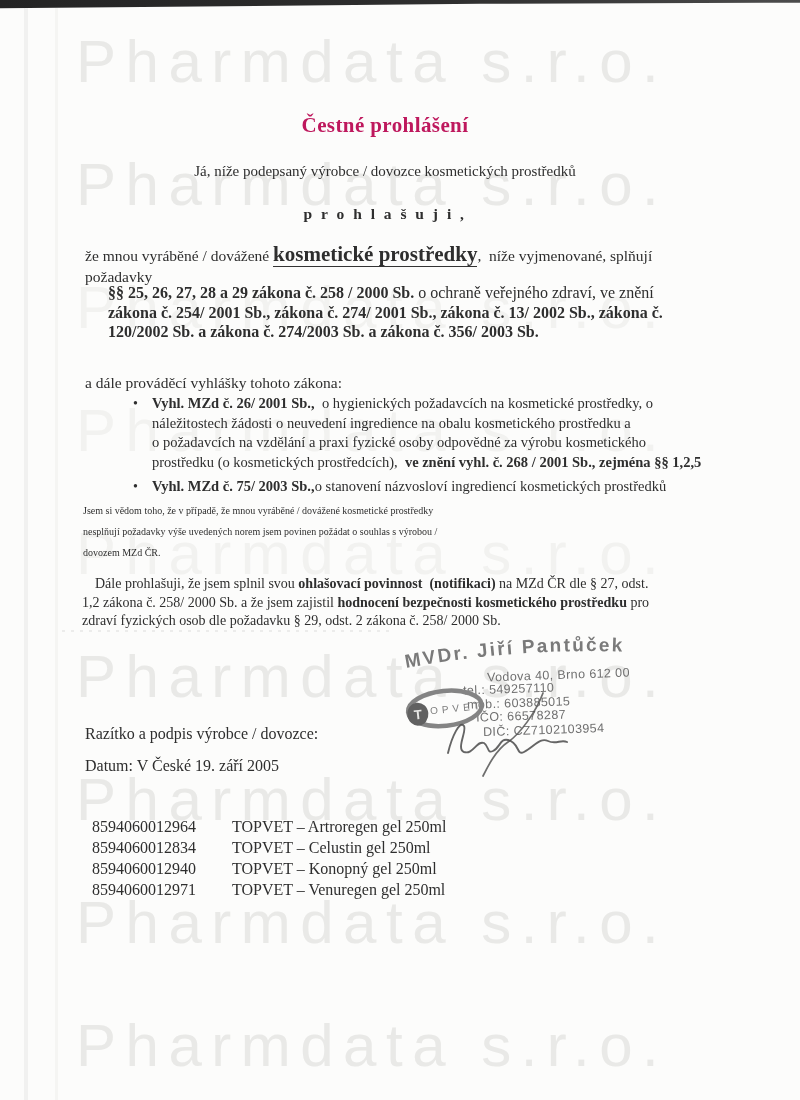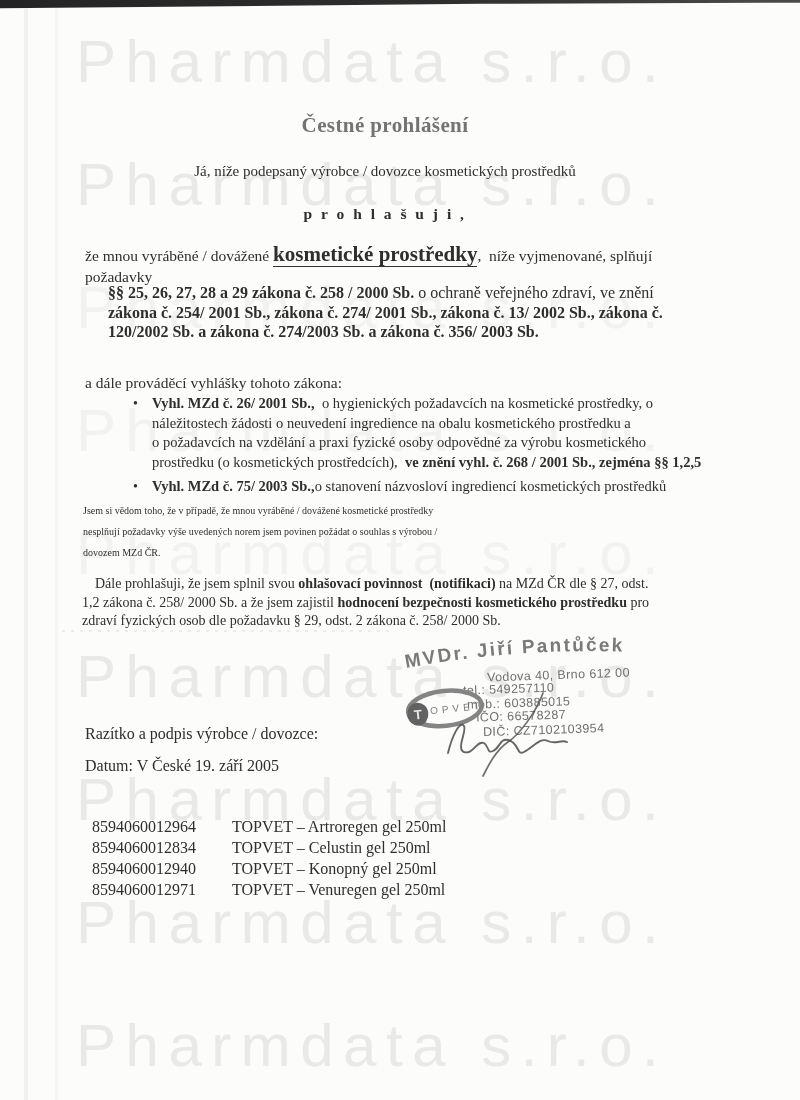--- a/index.html
+++ b/index.html
@@ -25,21 +25,21 @@
   .wm {
     position:absolute; left:76px; line-height:1; white-space:nowrap;
     font-family:"Liberation Sans", sans-serif;
     font-size:60px; letter-spacing:9.5px; font-weight:400;
     color:#e9e9e7; user-select:none;
   }
   .wm.faint { color:#f2f2f0; }
   
   .t { position:absolute; white-space:nowrap; }
   .center { left:0; width:770px; text-align:center; }
-  .title { font-size:21px; font-weight:bold; letter-spacing:.4px; color:#737373; }
+  .title { font-size:21px; font-weight:bold; letter-spacing:.4px; color:#be185d; }
   .intro { font-size:15px; }
   .declare { font-size:15.5px; font-weight:bold; letter-spacing:2.5px; }
   .body155 { font-size:15.5px; line-height:21px; }
   .em-ul { font-weight:bold; font-size:21px; border-bottom:1.6px solid #333; padding-bottom:0px; }
   .law { font-size:16px; line-height:19.5px; }
   .law .ln { white-space:nowrap; }
   .b { font-weight:bold; }
   .bullets { font-size:14.5px; line-height:19.5px; }
   .bullet-item { position:relative; padding-left:19px; margin-bottom:5px; }
   .bullet-dot { position:absolute; left:0; top:0; font-size:14px; }

